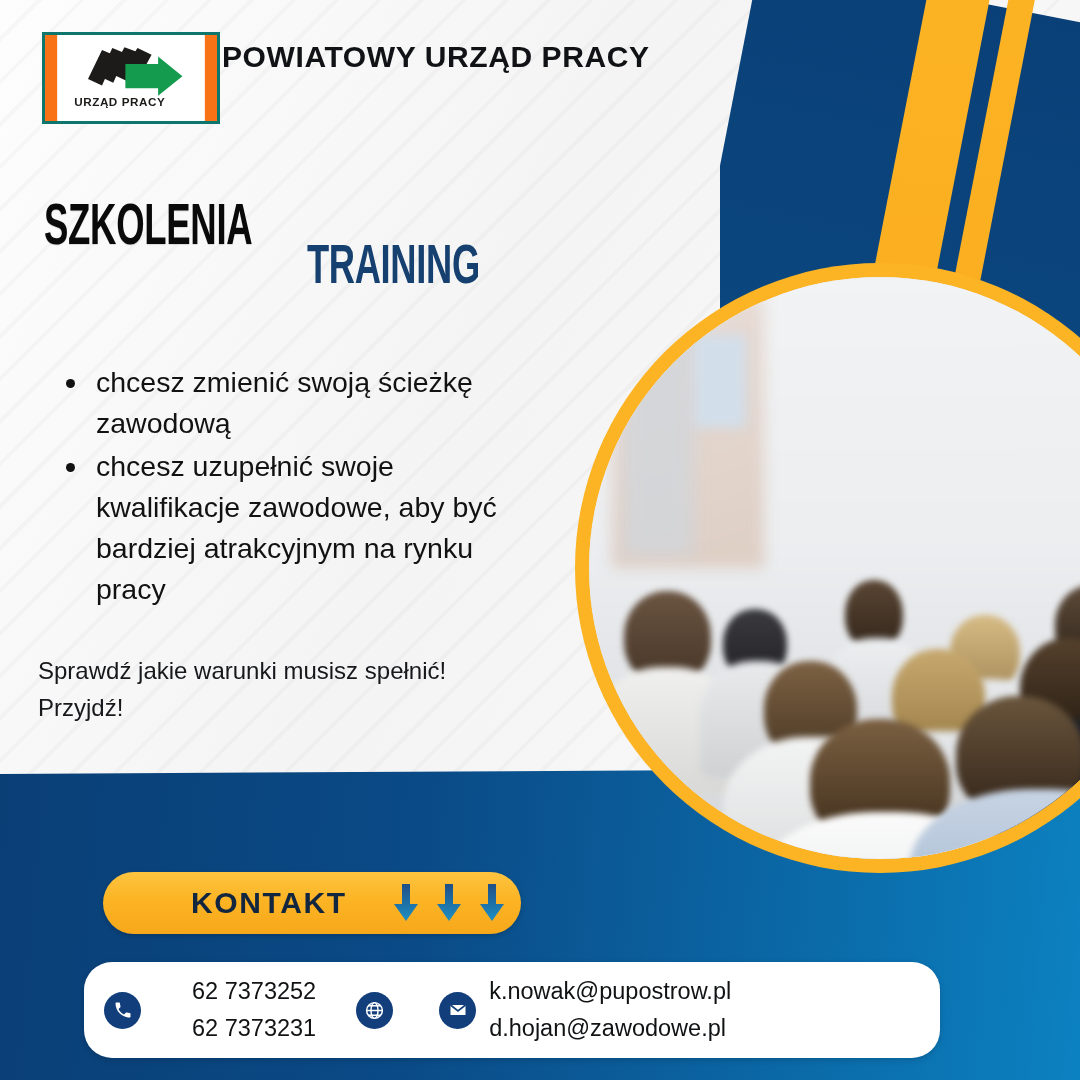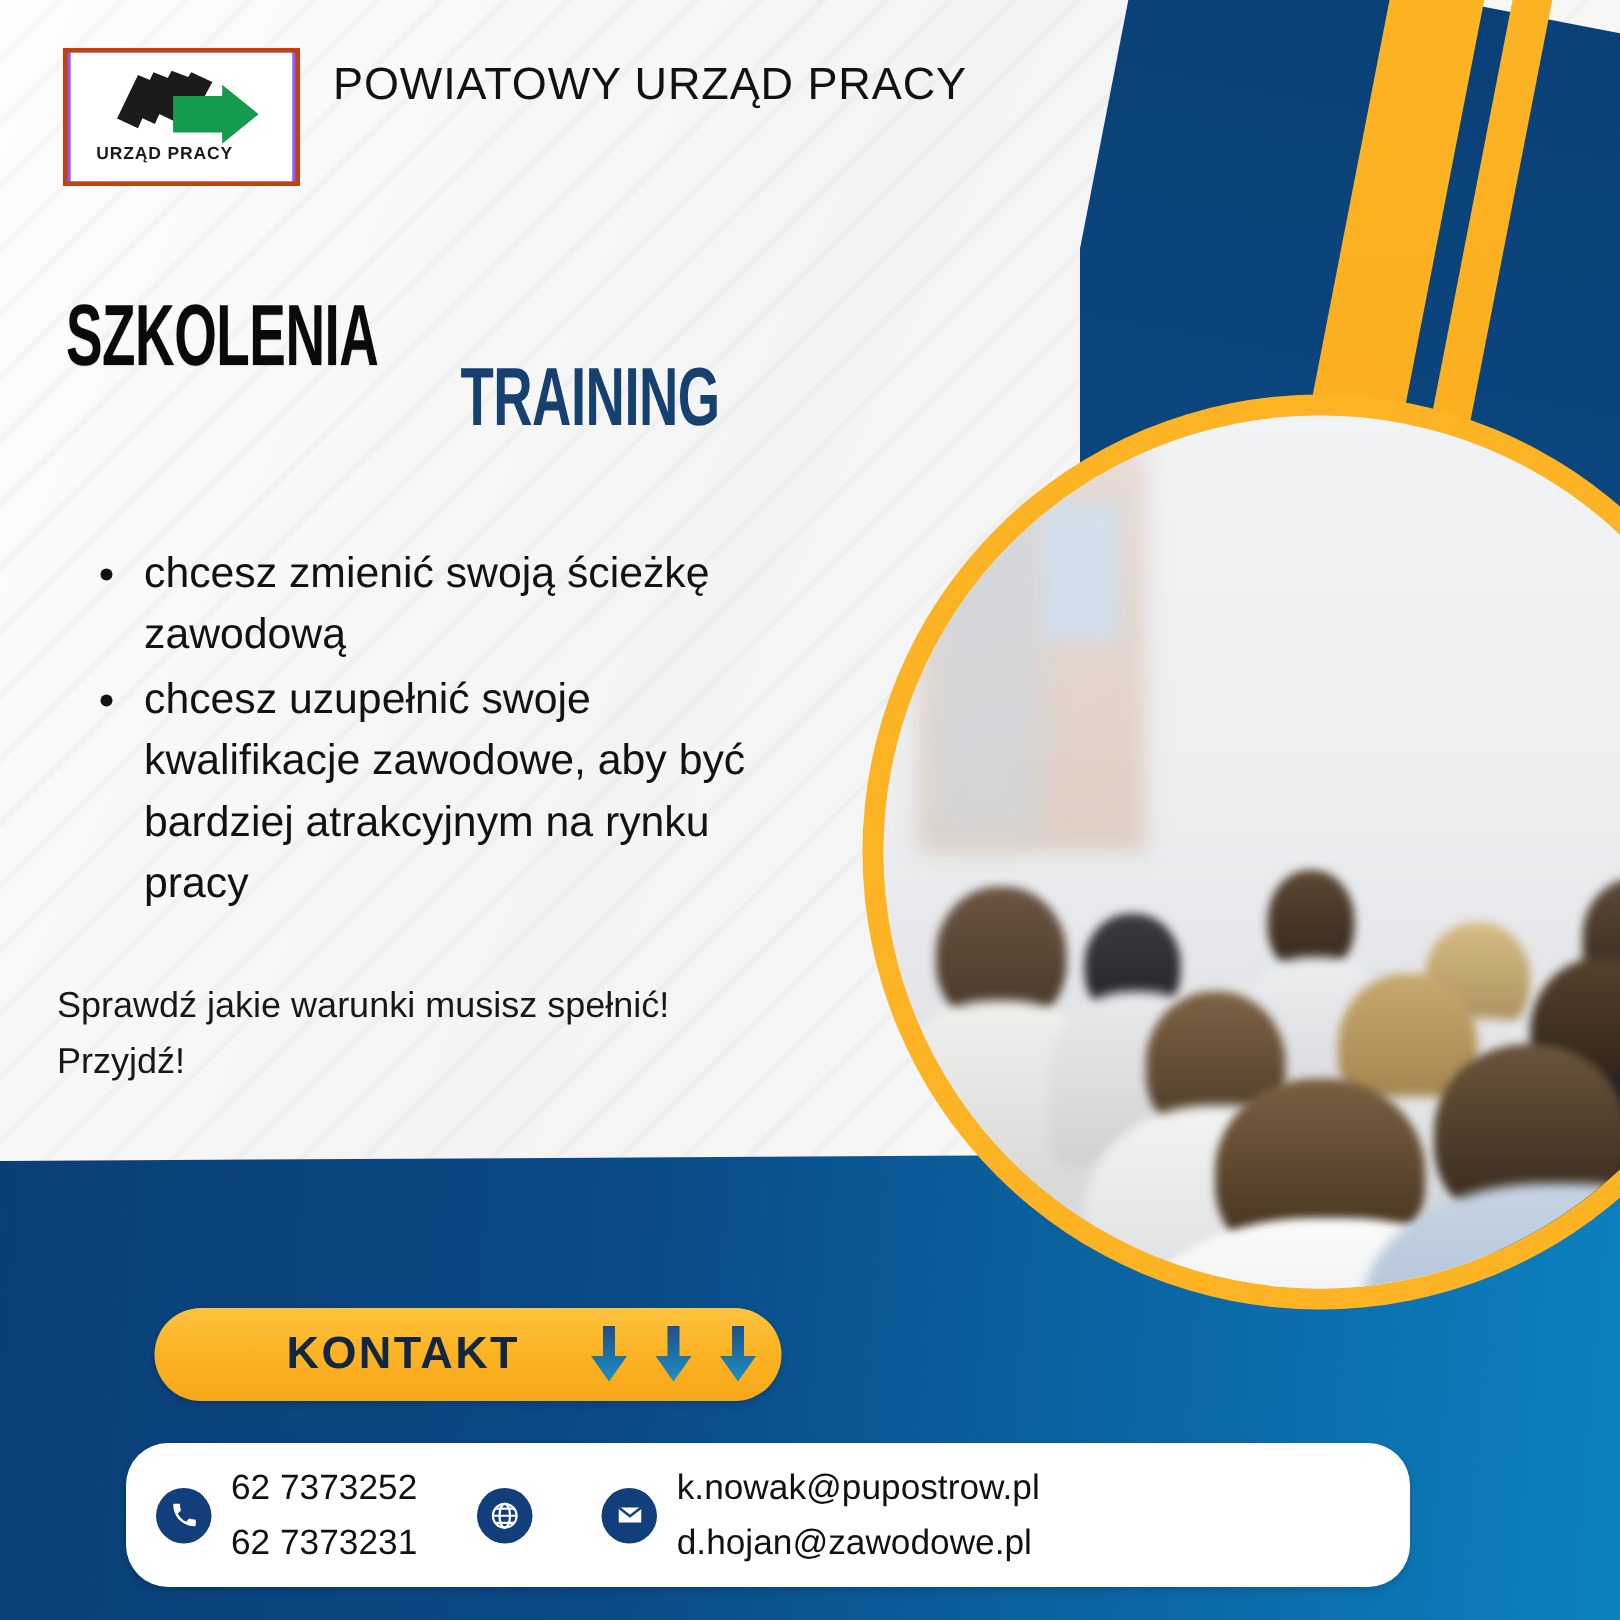--- a/index.html
+++ b/index.html
@@ -99,31 +99,31 @@
     filter:blur(3.2px);
   }
   .shoulder{
     position:absolute; border-radius:46% 46% 12% 12%;
     filter:blur(3.6px);
   }
 
   
   .logo-box{
     position:absolute; left:42px; top:32px;
-    width:158px; height:92px;
-    background:#8b5cf6;
-    border:3px solid #c2410c;
+    width:178px; height:92px;
+    background:#f97316;
+    border:3px solid #0f766e;
   }
   .logo-svg{ display:block; width:100%; height:100%; }
 
   
   .header-title{
     position:absolute; left:222px; top:36px; width:620px;
     color:#111215;
-    font-weight:400;
+    font-weight:700;
     font-size:30px;
     letter-spacing:.6px;
     line-height:41px;
   }
   .header-title .l2{ display:block; }
 
   
   .hl-pl{
     position:absolute; left:44px; top:190px;
     font-size:58px; font-weight:700;
@@ -193,21 +193,21 @@
   .c-icon{
     width:37px; height:37px; border-radius:50%;
     background:#123f7c;
     display:flex; align-items:center; justify-content:center;
     flex:0 0 auto;
   }
   .c-lines{
     margin-left:13px;
     font-size:23.5px; color:#101214; line-height:37px; white-space:nowrap;
   }
-  .g1{ margin-left:20px; }
+  .g1{ margin-left:20px;gap:38px; }
   .g2{ margin-left:40px; }
   .g3{ margin-left:46px; }
 </style>
 </head>
 <body>
 
 <div id="poster">
 
   <div class="bg-white-area"></div>
 

